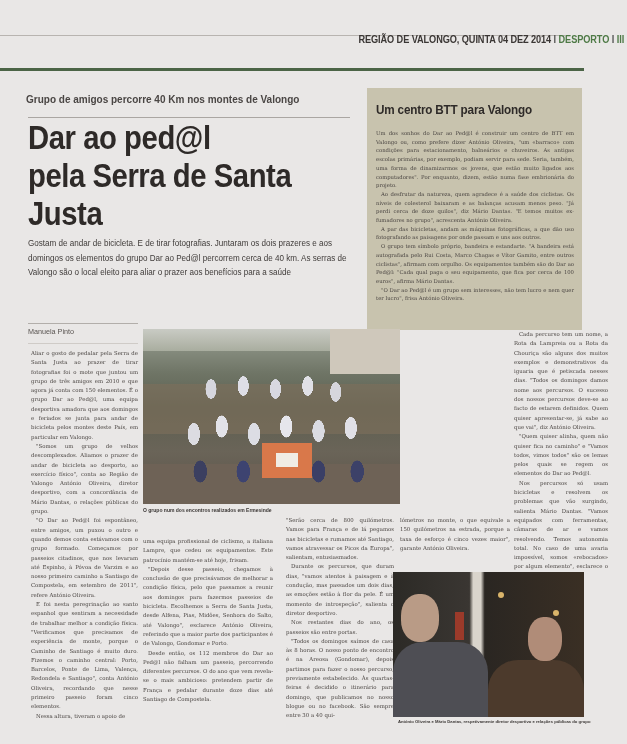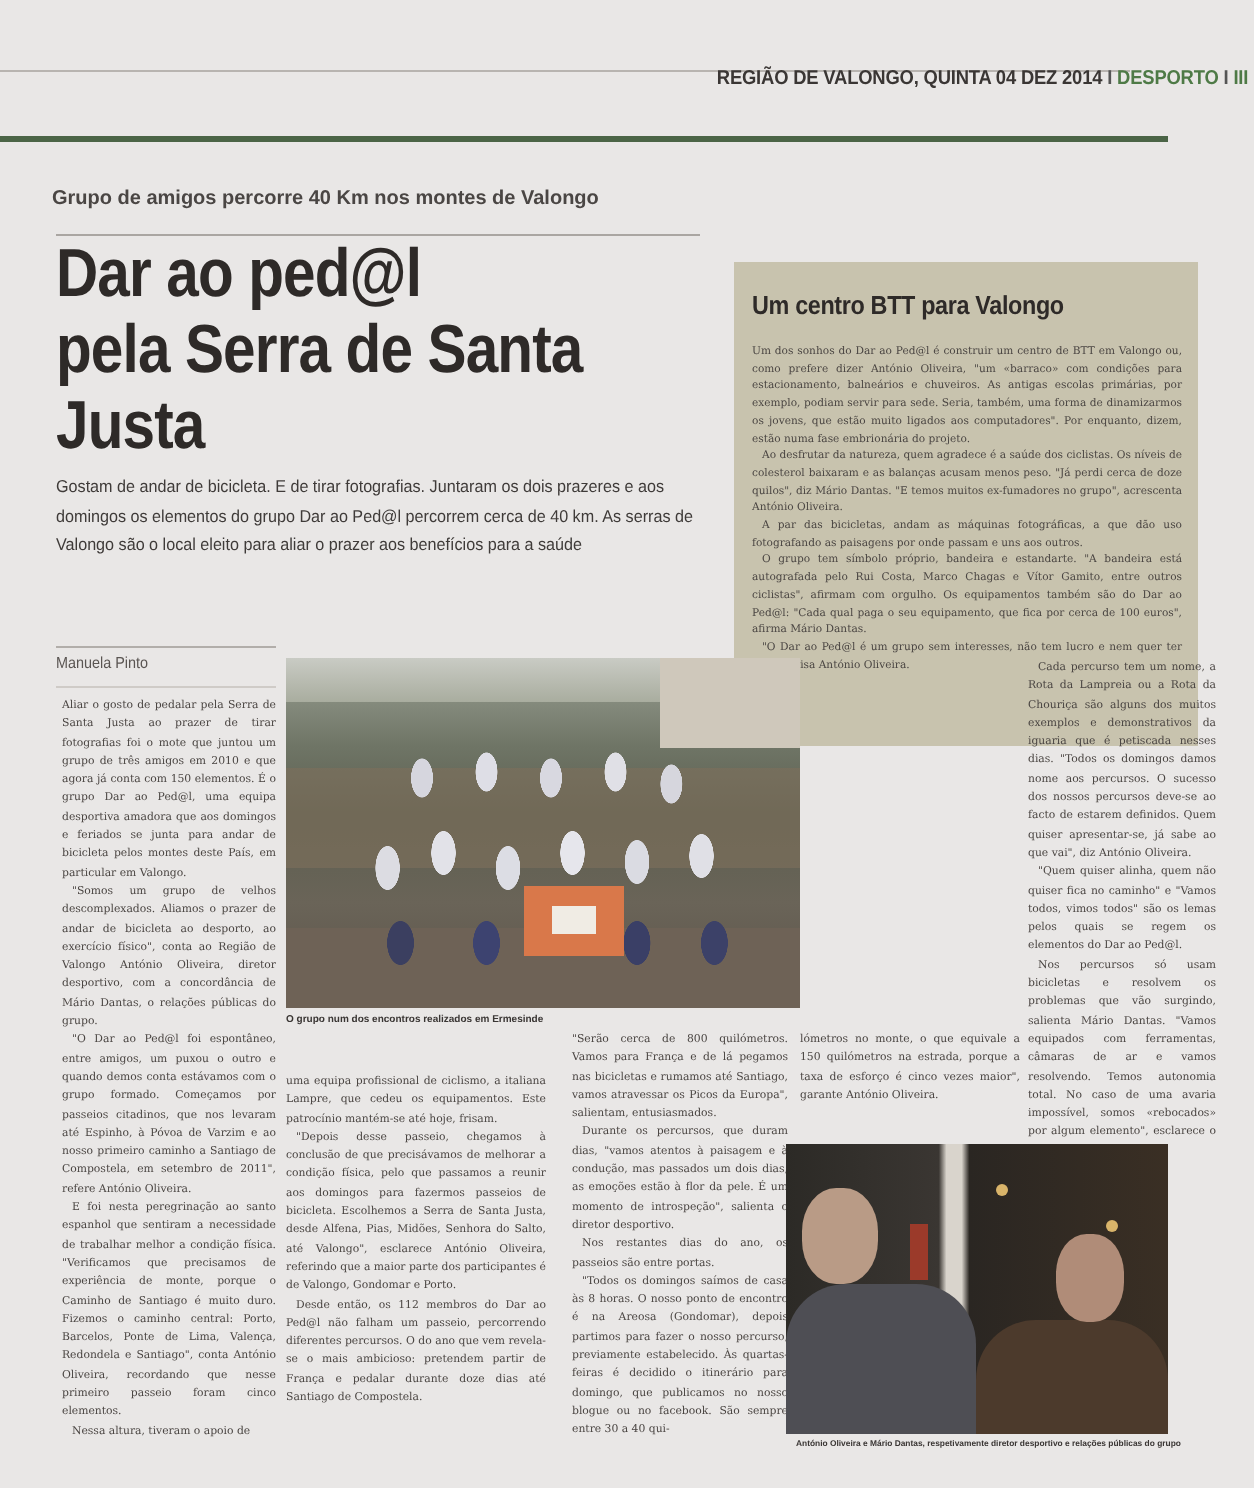--- a/index.html
+++ b/index.html
@@ -35,23 +35,22 @@
     line-height: 38px; color: #2e2a28; letter-spacing: -0.5px; transform: scaleX(0.86); transform-origin: left;
   }
   .lead {
     left: 28px; top: 236px; width: 332px;
     font-family: "Liberation Sans", sans-serif; font-size: 8.6px; line-height: 14.5px; color: #3f3b39;
     transform: scaleX(0.94); transform-origin: left; width: 352px;
   }
 
   
   .sidebar {
-    left: 367px; top: 88px; width: 232px; height: 242px; background: #c8c3ae;
+    left: 367px; top: 88px; width: 215px; height: 242px; background: #c8c3ae;
     padding: 14px 8px 0 9px;
-    margin-top: 43px;
   }
   .sidebar-title {
     font-family: "Liberation Sans", sans-serif; font-weight: bold; font-size: 13px; color: #2e2a28;
     letter-spacing: -0.2px; transform: scaleX(0.9); transform-origin: left; white-space: nowrap;
   }
   .sidebar-body { margin-top: 12px; font-size: 5.3px; line-height: 8.7px; color: #4a4542; text-align: justify; }
   .sidebar-body p { text-indent: 5px; }
   .sidebar-body p:first-child { text-indent: 0; }
 
   

